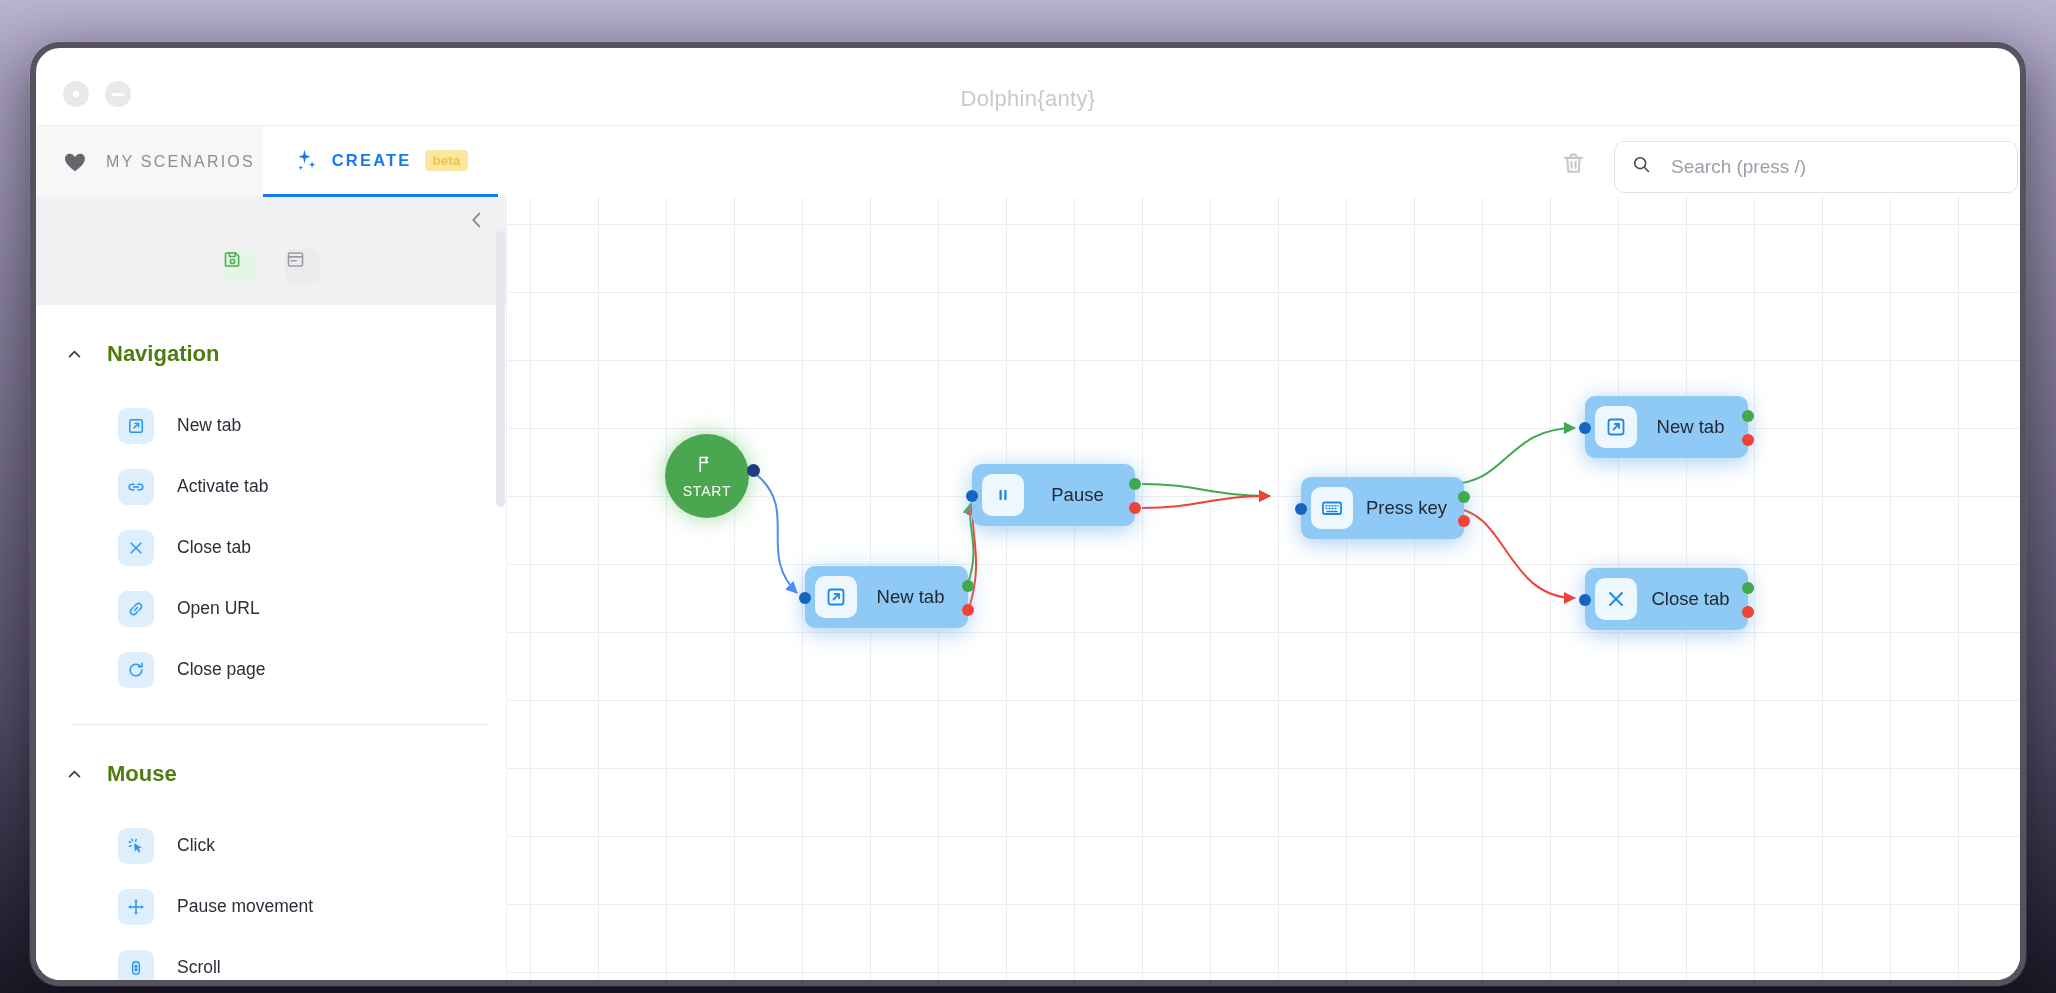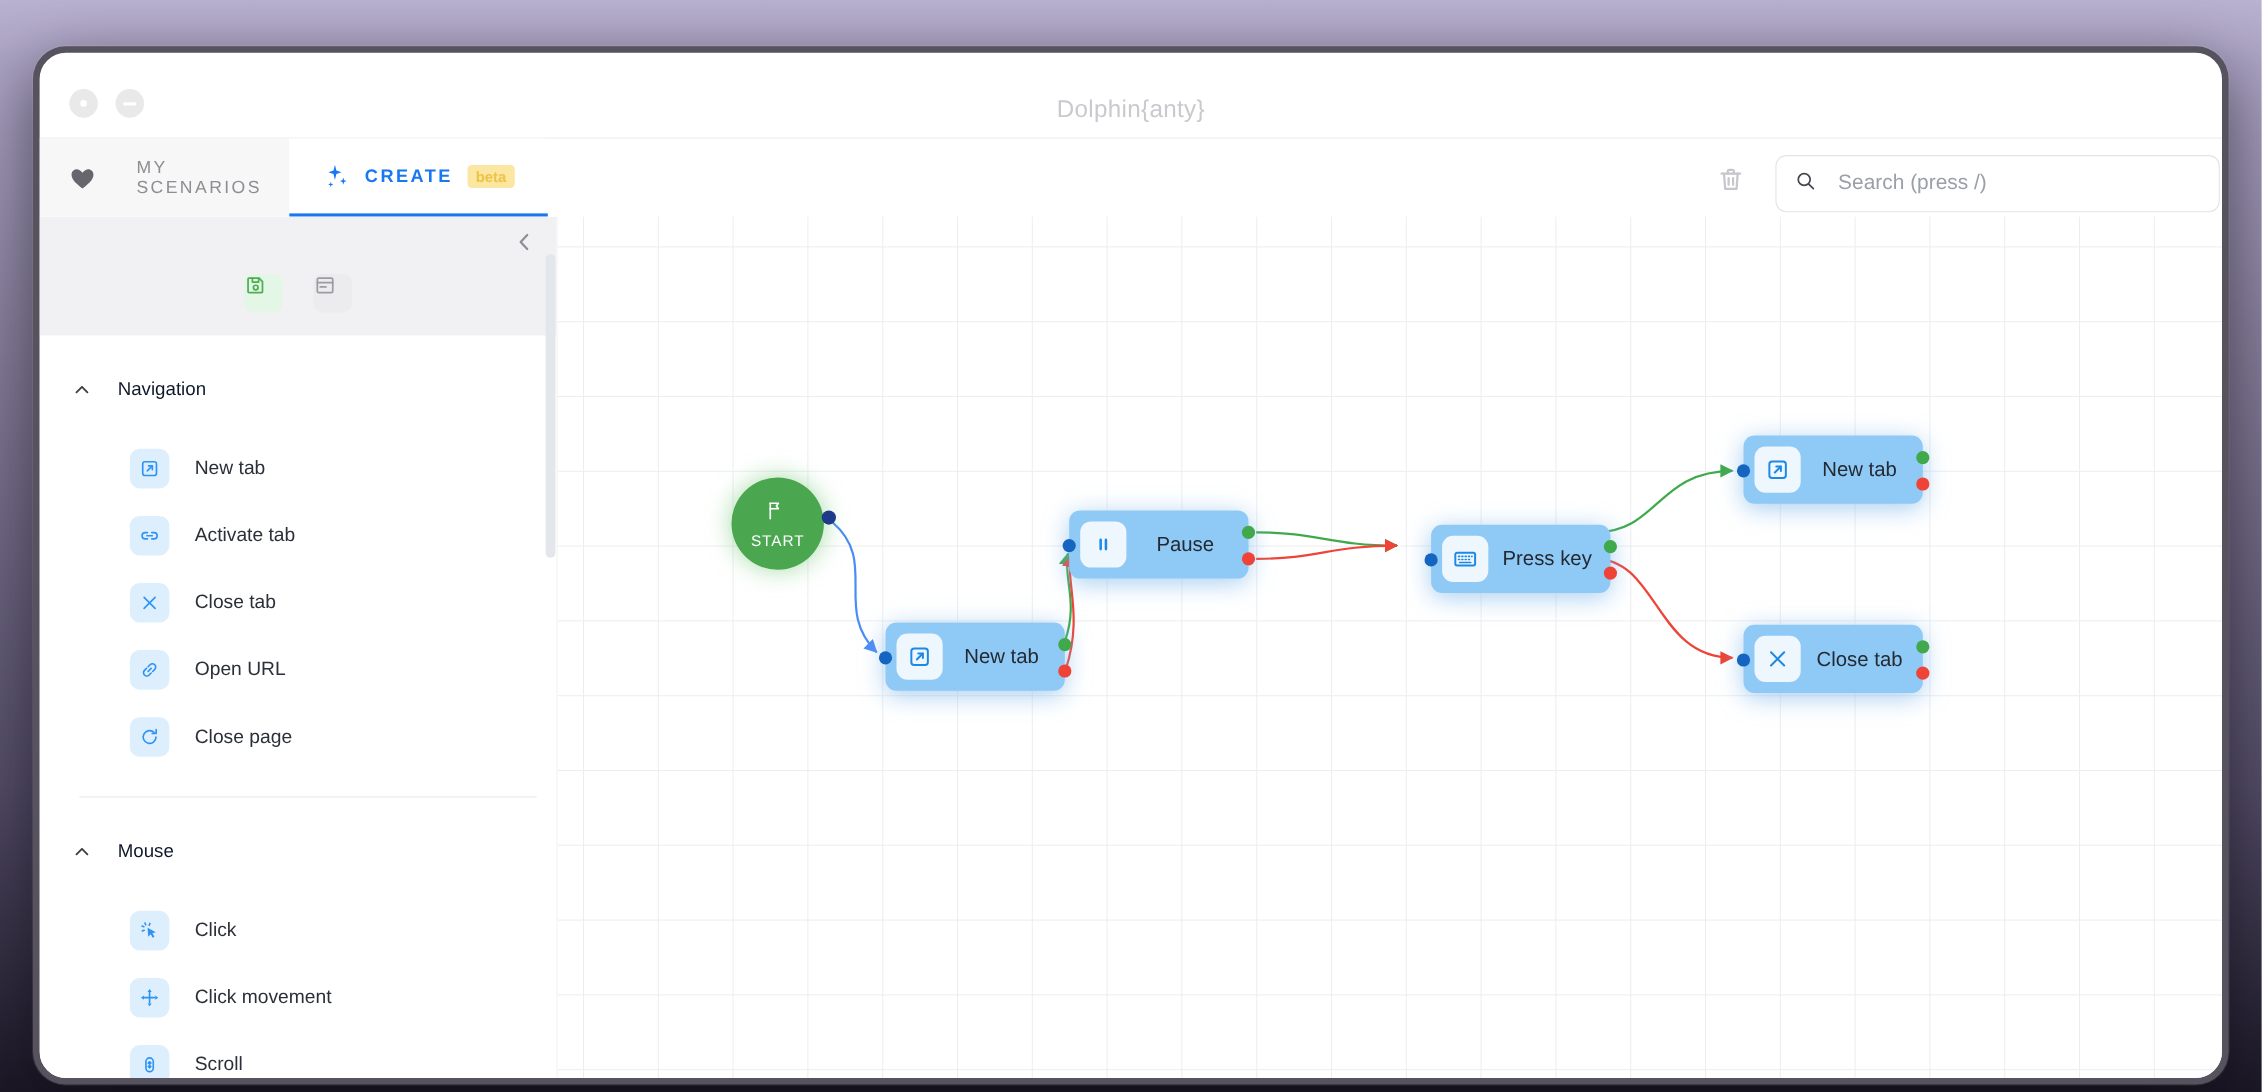--- a/index.html
+++ b/index.html
@@ -18,21 +18,21 @@
   }
   .titlebar{position:relative;height:77px;border-bottom:1px solid #ededee;}
   .win-btn{position:absolute;top:33px;width:26px;height:26px;border-radius:50%;background:#e9e9ea;border:none;padding:0;cursor:default;}
   .win-btn .dot{position:absolute;left:10px;top:10px;width:6px;height:6px;border-radius:50%;background:#ffffff;}
   .win-btn .bar{position:absolute;left:7px;top:11.5px;width:12px;height:3px;border-radius:2px;background:#ffffff;}
   .win-title{position:absolute;left:0;right:0;top:0;height:77px;display:flex;align-items:center;justify-content:center;
     color:#c9c9ce;font-size:22px;letter-spacing:.3px;margin-top:12px;}
   
   .tabbar{position:relative;height:71px;}
   .tab{position:absolute;top:0;height:71px;display:flex;align-items:center;cursor:pointer;box-sizing:border-box;}
-  .tab-scenarios{left:0;width:227px;background:#f7f7f8;padding-left:26px;gap:36px;}
+  .tab-scenarios{left:0;width:227px;background:#f7f7f8;padding-left:26px;gap:18px;}
   .tab-scenarios .tab-label{color:#8d8d92;font-size:16px;letter-spacing:2.2px;}
   .tab-scenarios svg{width:26px;height:26px;color:#66666c;}
   .tab-create{left:227px;width:235px;background:#ffffff;justify-content:center;gap:13px;border-bottom:3px solid #1778f2;}
   .tab-create .tab-label{color:#1778f2;font-size:16.5px;font-weight:bold;letter-spacing:2.2px;}
   .tab-create svg{width:26px;height:26px;color:#1778f2;}
   .beta-badge{background:#fbe7a2;color:#edc345;font-weight:bold;font-size:13.5px;padding:3px 8px;border-radius:4px;}
   .trash-btn{position:absolute;top:24px;right:432px;width:28px;height:28px;color:#c6c6cc;background:none;border:none;padding:0;cursor:pointer;}
   .trash-btn svg{width:27px;height:27px;}
   .search-box{position:absolute;top:15px;right:2px;width:404px;height:52px;border:1px solid #e4e4e8;border-radius:10px;
     background:#fff;display:flex;align-items:center;gap:12px;padding:0 16px;box-sizing:border-box;}
@@ -46,21 +46,21 @@
   .side-top-icons{display:flex;justify-content:center;gap:28px;padding-top:52px;}
   .chip-btn{width:35px;height:35px;border-radius:8px;border:none;display:flex;align-items:center;justify-content:center;cursor:pointer;padding:0;}
   .chip-save{background:#e4f6e6;color:#4caf50;}
   .chip-form{background:#ececee;color:#9b9ba1;}
   .chip-btn svg{width:21px;height:21px;}
   .collapse-btn{position:absolute;right:10px;top:12px;width:30px;height:30px;background:none;border:none;color:#8e8e93;cursor:pointer;padding:0;}
   .collapse-btn svg{width:22px;height:22px;}
   .side-section{padding-top:34px;}
   .side-section-header{display:flex;align-items:center;gap:24px;padding-left:30px;height:30px;cursor:pointer;}
   .side-section-header svg{width:17px;height:17px;color:#3c3f46;}
-  .side-section-title{font-size:17px;font-weight:normal;color:#0f172a;}
+  .side-section-title{font-size:22px;font-weight:bold;color:#4d7c0f;}
   .side-items{padding-top:26px;}
   .side-item{display:flex;align-items:center;gap:23px;padding-left:82px;height:61px;cursor:pointer;}
   .side-item-chip{width:36px;height:36px;border-radius:9px;background:#ddeffd;color:#2f93f6;display:flex;align-items:center;justify-content:center;flex:0 0 auto;}
   .side-item-chip svg{width:20px;height:20px;}
   .side-item-label{font-size:17.5px;color:#2b2f38;}
   .side-divider{height:1px;background:#eaeaec;margin:24px 18px 0 36px;}
   .side-scrollbar{position:absolute;right:1px;top:34px;width:9px;height:276px;border-radius:5px;background:#e3e6ea;cursor:pointer;}
   
   .canvas{position:relative;flex:1;overflow:hidden;background:#ffffff;
     background-image:linear-gradient(#ededf0 1px,transparent 1px),linear-gradient(90deg,#ededf0 1px,transparent 1px);
@@ -269,21 +269,21 @@
 
   <div class="side-item">
     <span class="side-item-chip">
                   <span style="width:20px;height:20px;display:flex;">
                     <svg viewBox="0 0 24 24" width="100%" height="100%" fill="none" stroke="currentColor" stroke-width="1.8" stroke-linecap="round" stroke-linejoin="round">
                       <path d="M12 6.5v11M6.5 12h11"></path>
                       <path fill="currentColor" stroke="none" d="M12 2.6l2.3 3.2h-4.6zM12 21.4l-2.3-3.2h4.6zM2.6 12l3.2-2.3v4.6zM21.4 12l-3.2 2.3V9.7z"></path>
                     </svg>
                   </span>
                 </span>
-    <span class="side-item-label">Click movement</span>
+    <span class="side-item-label">Pause movement</span>
   </div>
 
   <div class="side-item">
     <span class="side-item-chip">
                   <span style="width:20px;height:20px;display:flex;">
                     <svg viewBox="0 0 24 24" width="100%" height="100%" fill="none" stroke="currentColor" stroke-width="1.8" stroke-linecap="round" stroke-linejoin="round">
                       <rect x="8" y="4.5" width="8" height="15" rx="4"></rect>
                       <path d="M12 9v6"></path>
                       <path d="M10.6 10.2L12 8.8l1.4 1.4M10.6 13.8L12 15.2l1.4-1.4"></path>
                     </svg>

